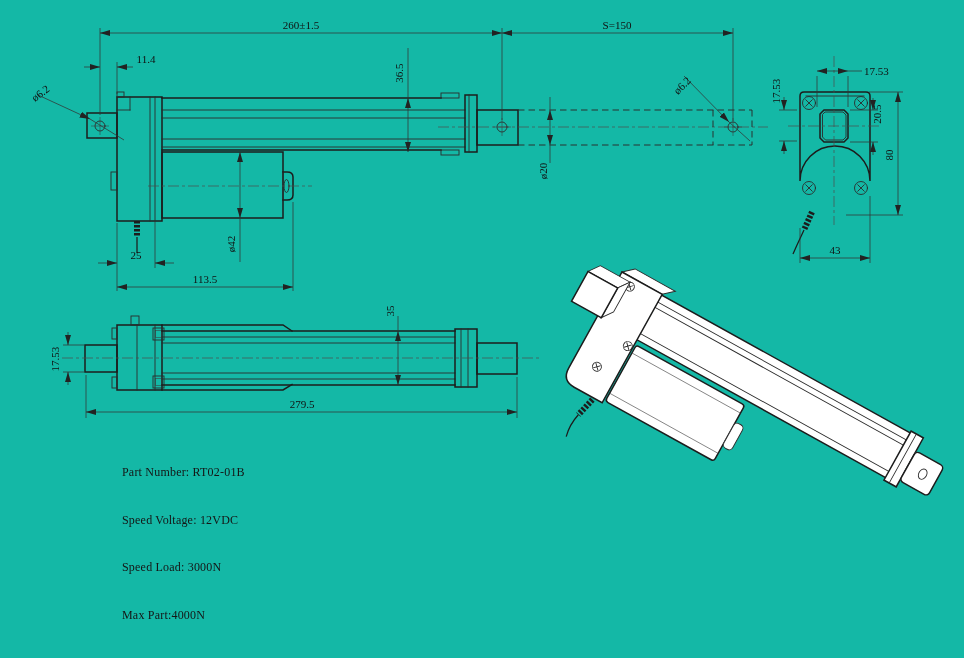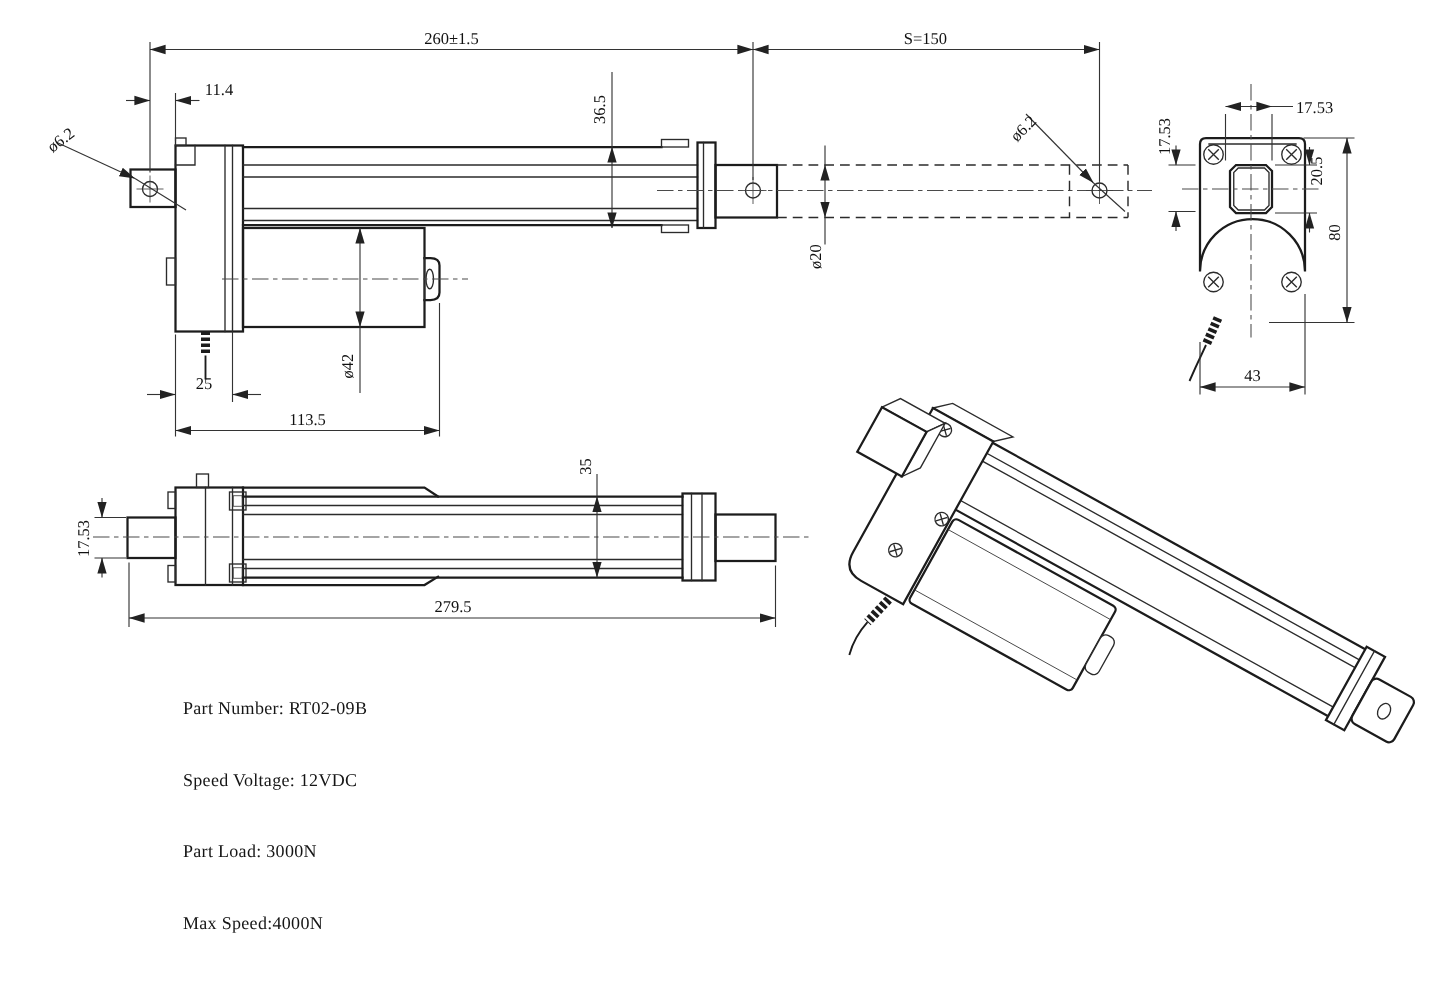--- a/index.html
+++ b/index.html
@@ -1,16 +1,16 @@
 <!DOCTYPE html>
 <html><head>
 <meta charset="utf-8">
 <style>
   html,body{margin:0;padding:0;background:#e8e8e8;}
-  #sheet{position:relative;width:964px;height:658px;background:#ffffff;overflow:hidden;
+  #sheet{position:relative;width:964px;height:658px;background:#14b8a6;overflow:hidden;
          font-family:"Liberation Serif","DejaVu Serif",serif;}
   #sheet svg{position:absolute;left:0;top:0;}
   .obj{stroke:#1c1c1c;stroke-width:1.5;fill:none;stroke-linecap:square;}
   .obj2{stroke:#2b2b2b;stroke-width:0.9;fill:none;stroke-linecap:square;}
   .thin{stroke:#3a3a3a;stroke-width:0.55;fill:none;}
   .dim{stroke:#333;stroke-width:0.75;fill:none;}
   .cl{stroke:#4a4a4a;stroke-width:0.7;fill:none;stroke-dasharray:11 3 3 3;}
   .hid{stroke:#2b2b2b;stroke-width:0.95;fill:none;stroke-dasharray:6.5 4;}
   .conn{stroke:#1c1c1c;stroke-width:6;fill:none;stroke-dasharray:2.4 1.6;}
   .wire{stroke:#1c1c1c;stroke-width:1.25;fill:none;}
@@ -252,24 +252,24 @@
       <rect class="obj" x="-30" y="16" width="34" height="34"></rect>
     </g>
     <g>
       <line class="conn" x1="36" y1="126" x2="31" y2="146" stroke-width="5.5"></line>
       <path class="wire" d="M31,146 Q28,159 31,171"></path>
     </g>
   </g>
 </svg>
 
   <div class="specs">
-    <div>Part Number: RT02-09B</div>
+    <div>Part Number: RT02-01B</div>
     <div>Speed Voltage: 12VDC</div>
-    <div>Part Load: 3000N</div>
-    <div>Max Speed:4000N</div>
+    <div>Speed Load: 3000N</div>
+    <div>Max Part:4000N</div>
     <div>Travel Speed: 10mm/s</div>
     
     
     
     
     
     
     
   </div>
 </div>

